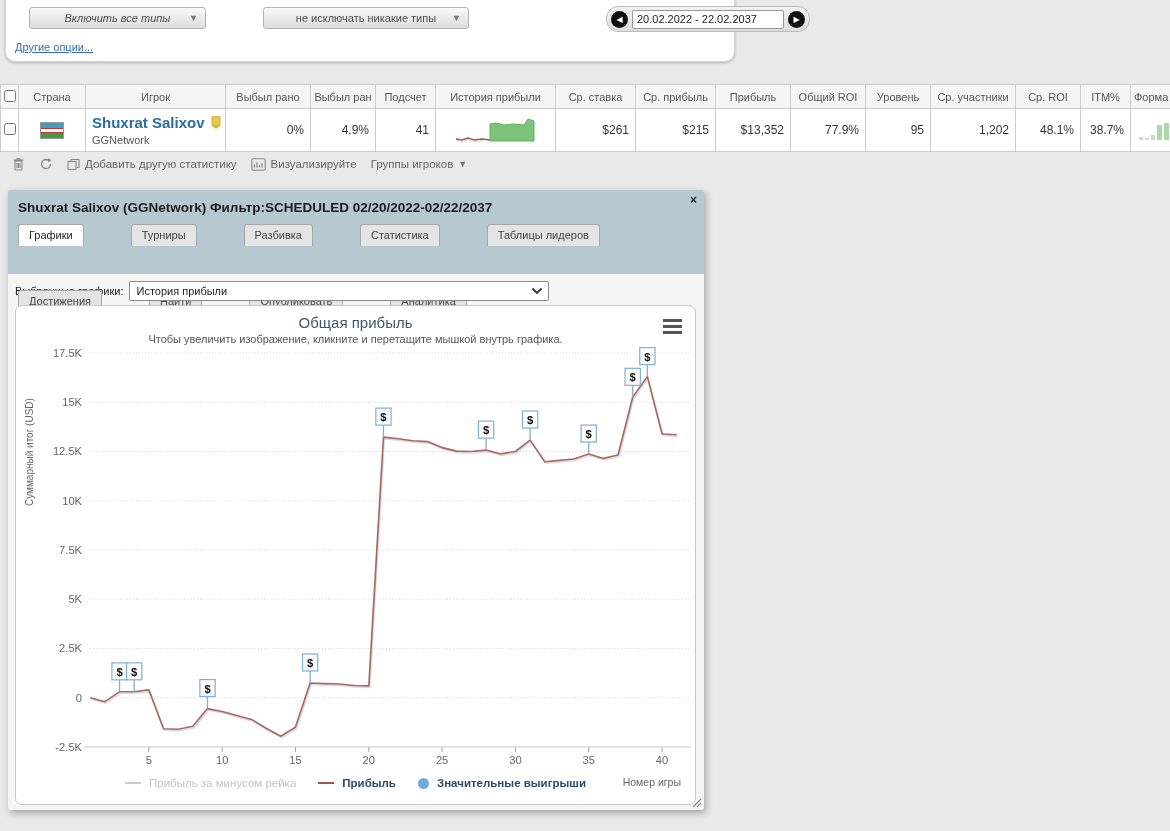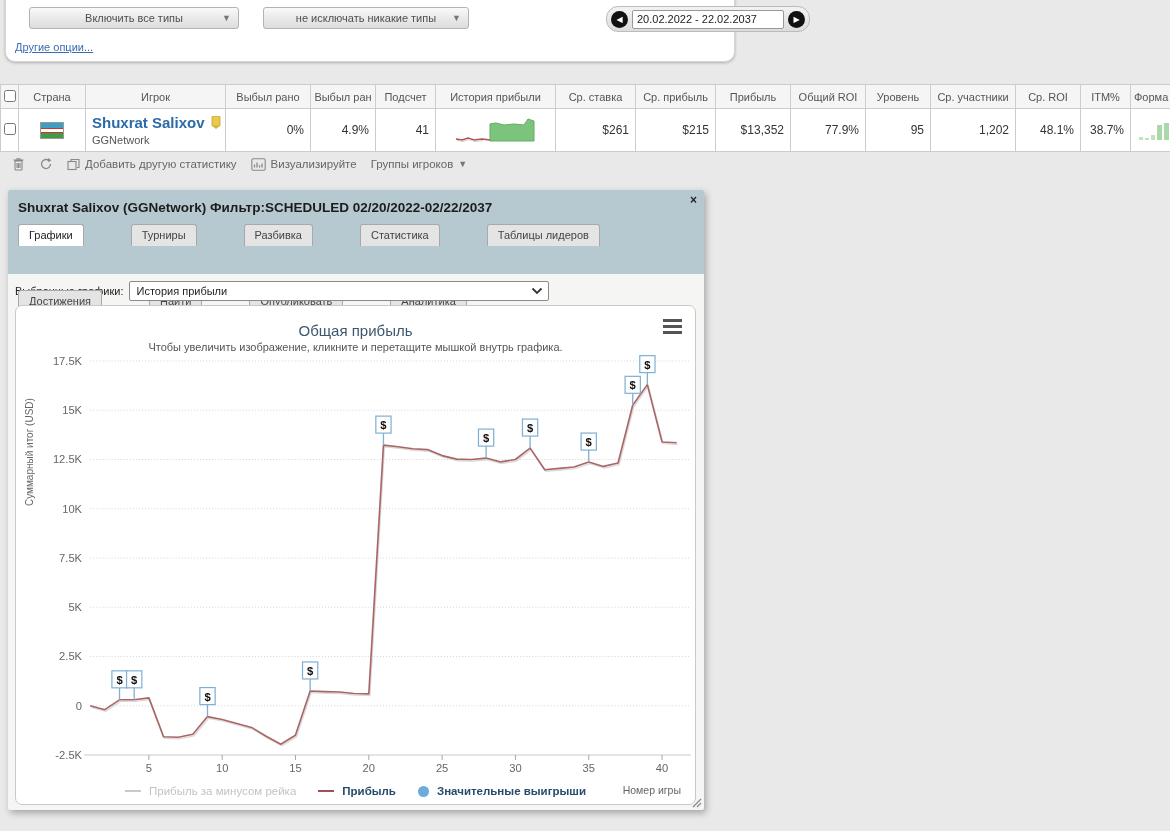--- a/index.html
+++ b/index.html
@@ -9,21 +9,21 @@
 
   
   .filter-card { position:absolute; left:5px; top:-14px; width:730px; height:76px;
     background:#fff; border:1px solid #d5d5d5; border-radius:10px;
     box-shadow:0 1px 3px rgba(0,0,0,.25); }
   .filter-row { position:absolute; left:0; top:20px; width:100%; height:24px; }
   .dd-btn { position:absolute; top:0; height:22px; background:linear-gradient(#f9f9f9,#dcdcdc);
     border:1px solid #b3b3b3; border-radius:3px; font-size:11px; color:#4f4f4f;
     display:flex; align-items:center; justify-content:center; cursor:pointer; }
   .dd-btn .caret { position:absolute; right:7px; color:#777; font-size:9px; }
-  #dd-include { left:23px; width:210px; }
+  #dd-include { left:23px; width:177px;font-style:italic; }
   #dd-exclude { left:257px; width:206px; }
   .date-ctl { position:absolute; left:600px; top:-1px; height:26px; display:flex; align-items:center; gap:4px;
     background:linear-gradient(#f2f2f2,#ddd); border:1px solid #bbb; border-radius:12px; padding:0 4px; }
   .nav-circle { width:17px; height:17px; border-radius:50%; background:#111; color:#fff;
     display:flex; align-items:center; justify-content:center; font-size:8px; cursor:pointer; }
   .date-input { width:152px; height:19px; border:1px solid #999; border-radius:2px;
     font-size:11px; padding:0 4px; color:#222; font-family:inherit; }
   .other-link { position:absolute; left:9px; top:54px; font-size:11px; color:#3a6cb5;
     text-decoration:underline; cursor:pointer; }
 
@@ -61,21 +61,21 @@
     font-size:11px; color:#444; padding:4px 10px 5px 10px; margin-right:3px; cursor:pointer; }
   .tab.active { background:#fff; color:#222; }
   .popup-body { padding:4px 7px 0 7px; }
   .select-row { display:flex; align-items:center; gap:6px; font-size:11px; color:#222; margin:3px 0 4px 0; }
   .graph-select { position:relative; width:420px; height:20px; background:#fff; border:1px solid #8a8a8a;
     border-radius:2px; font-size:11px; color:#222; display:flex; align-items:center; padding:0 6px; cursor:pointer; }
   .graph-select svg { position:absolute; right:5px; }
 
   
   .chart-box { position:relative; width:681px; height:500px; background:#fff;
-    border:1px solid #c9c9c9; border-radius:7px; padding-top:16px; }
+    border:1px solid #c9c9c9; border-radius:7px; padding-top:8px; }
   .chart-title { text-align:center; font-size:15px; color:#3e576f; }
   .chart-subtitle { text-align:center; font-size:11px; color:#555; margin-top:2px; }
   .chart-menu { position:absolute; right:13px; top:13px; width:19px; cursor:pointer; }
   .chart-menu div { height:3px; background:#555; margin-bottom:3px; }
   .y-title { position:absolute; left:8px; top:200px; transform:rotate(-90deg); transform-origin:left top;
     font-size:10px; color:#666; white-space:nowrap; }
   #plot { display:block; margin-top:2px; }
   #plot text { font-family:"Liberation Sans", sans-serif; }
   .legend { position:relative; display:flex; justify-content:center; align-items:center; gap:22px;
     font-size:11.5px; margin-top:0px; height:22px; }

